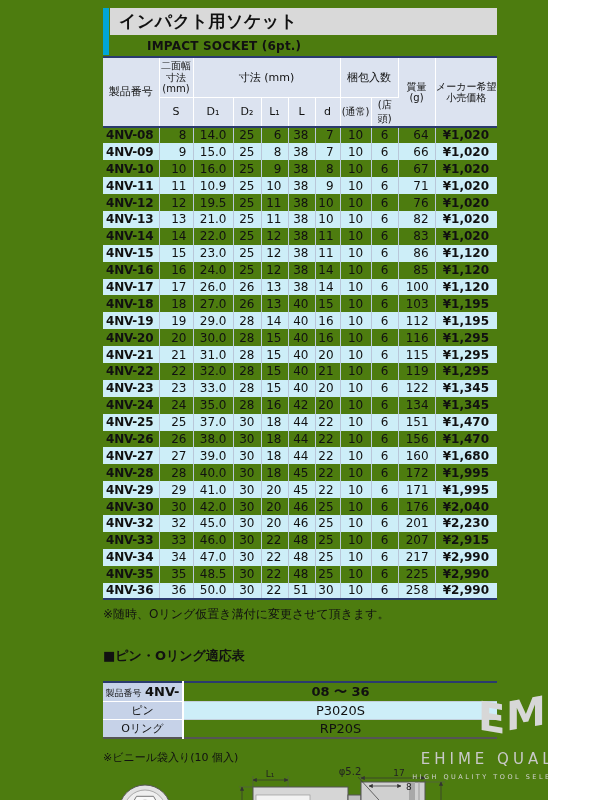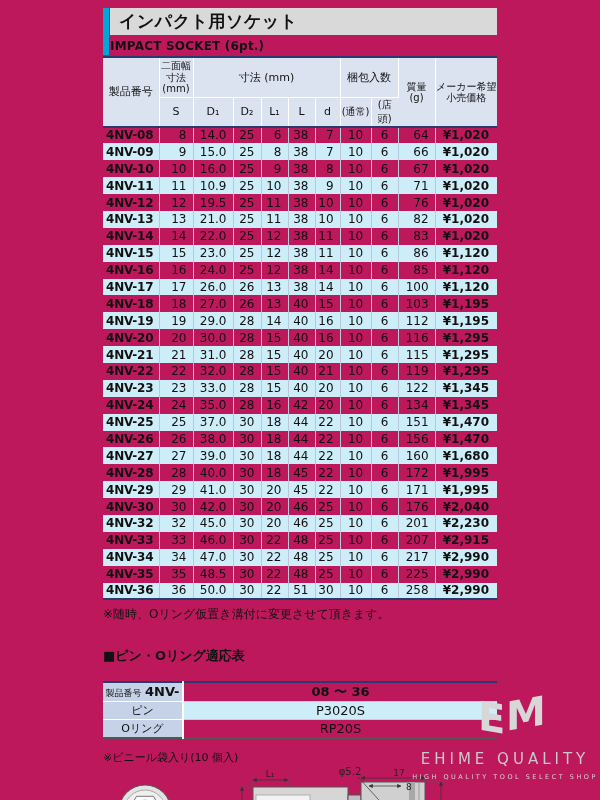--- a/index.html
+++ b/index.html
@@ -1,25 +1,25 @@
 <!DOCTYPE html>
 <html><head>
 <meta charset="utf-8">
 <style>
   * { margin:0; padding:0; box-sizing:border-box; }
   html,body { width:600px; height:800px; }
   body { font-family:"DejaVu Sans","Liberation Sans",sans-serif; background:#ffffff; color:#111; }
-  .page { position:relative; width:600px; height:800px; background:#be185d; overflow:hidden; }
+  .page { position:relative; width:548px; height:800px; background:#4d7c0f; overflow:hidden; }
   .content { position:absolute; left:103px; top:8px; width:394px; }
 
   
   .header-wrap { position:relative; padding-left:7px; }
   .cyan-bar { position:absolute; left:0; top:0; width:6px; height:47px; background:#00a6d6; }
   .title-band { background:#d9d9d9; height:27px; line-height:27px; font-size:17px; font-weight:bold; padding-left:9px; letter-spacing:0.5px; }
-  .subtitle { font-size:12px; font-weight:bold; margin-top:4px; letter-spacing:0.2px; }
+  .subtitle { font-size:12px; font-weight:bold; margin-top:4px; letter-spacing:0.2px;padding-left:37px; }
 
   
   table.spec { width:394px; border-collapse:collapse; table-layout:fixed; margin-top:3px;
                border-top:2px solid #2a3a6e; border-bottom:2px solid #2a3a6e; }
   table.spec thead { background:#dce3f0; border-bottom:2px solid #2a3a6e; }
   table.spec th { font-weight:normal; font-size:11px; text-align:center; vertical-align:middle;
                   border-right:1px solid #ffffff; border-bottom:1px solid #ffffff; }
   table.spec th:last-child { border-right:none; }
   table.spec tr.groups { height:40px; }
   table.spec tr.sub { height:17px; }

